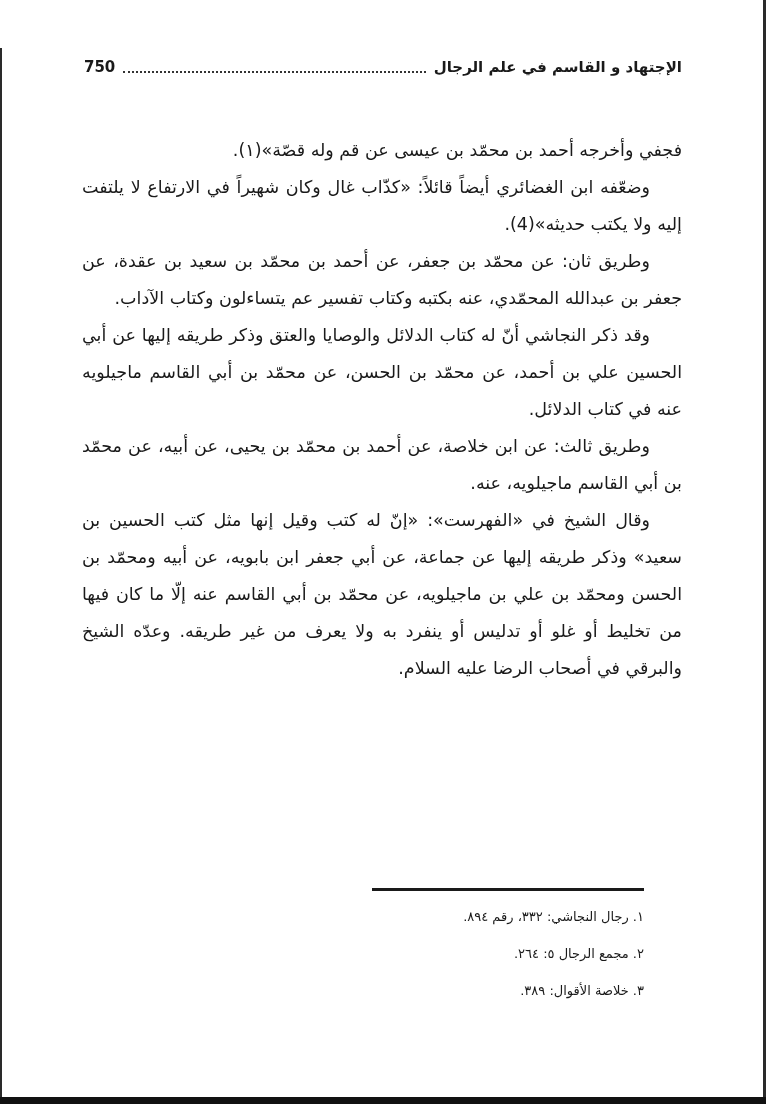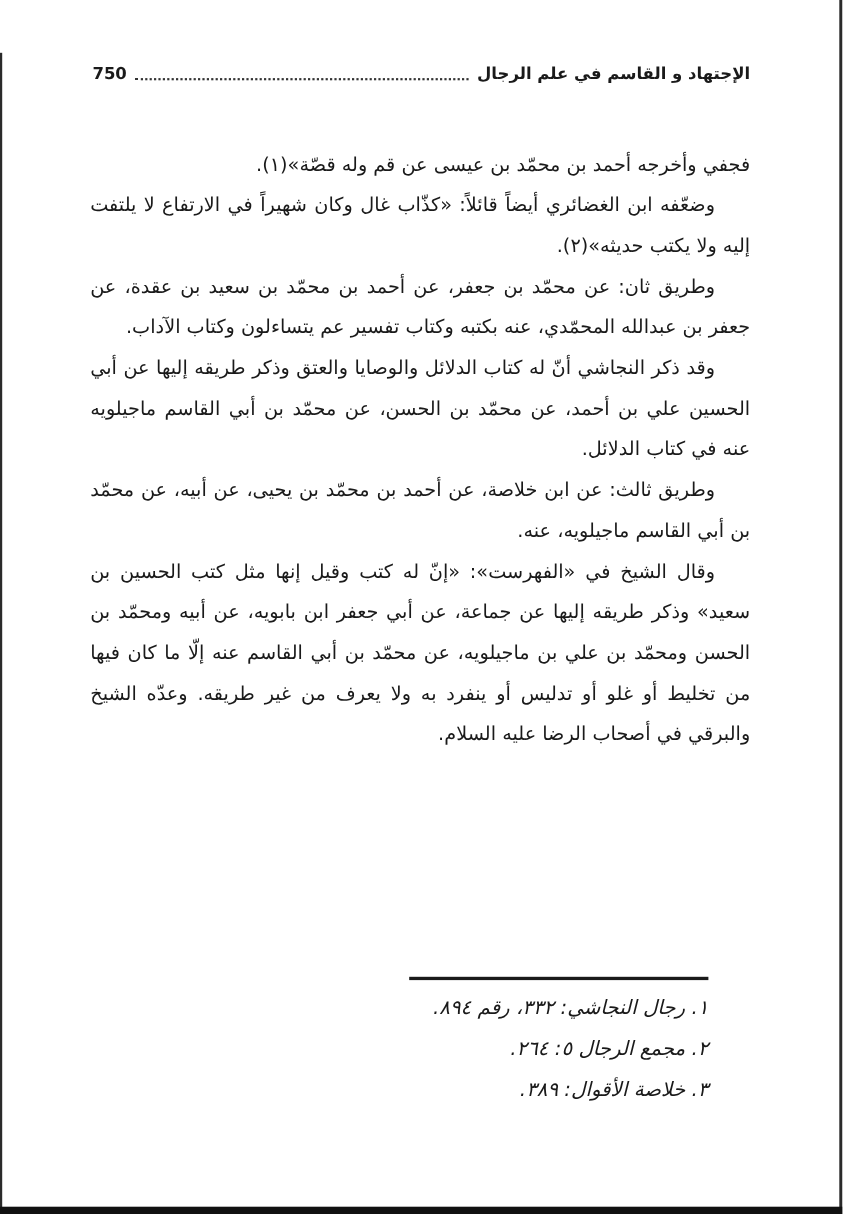--- a/index.html
+++ b/index.html
@@ -93,23 +93,22 @@
     right: 122px;
     width: 272px;
     height: 2.5px;
     background: #1a1a1a;
   }
   .footnotes {
     position: absolute;
     top: 898px;
     right: 122px;
     left: 100px;
-    font-size: 18px;
+    font-size: 13px;
     line-height: 37px;
-    font-style: italic;
   }
   .footnotes p {
     margin: 0;
   }
 </style>
 </head>
 <body>
 
 <div class="page">
 
@@ -118,21 +117,21 @@
   <div class="edge-bottom"></div>
 
   <header class="header">
     <span class="title">الإجتهاد و القاسم في علم الرجال</span>
     <span class="leader"></span>
     <span class="page-num">750</span>
   </header>
 
   <main class="body-text">
     <p class="para no-indent">فجفي وأخرجه أحمد بن محمّد بن عيسى عن قم وله قصّة»(١).</p>
-    <p class="para">وضعّفه ابن الغضائري أيضاً قائلاً: «كذّاب غال وكان شهيراً في الارتفاع لا يلتفت إليه ولا يكتب حديثه»(٢).</p>
+    <p class="para">وضعّفه ابن الغضائري أيضاً قائلاً: «كذّاب غال وكان شهيراً في الارتفاع لا يلتفت إليه ولا يكتب حديثه»(4).</p>
     <p class="para">وطريق ثان: عن محمّد بن جعفر، عن أحمد بن محمّد بن سعيد بن عقدة، عن جعفر بن عبدالله المحمّدي، عنه بكتبه وكتاب تفسير عم يتساءلون وكتاب الآداب.</p>
     <p class="para">وقد ذكر النجاشي أنّ له كتاب الدلائل والوصايا والعتق وذكر طريقه إليها عن أبي الحسين علي بن أحمد، عن محمّد بن الحسن، عن محمّد بن أبي القاسم ماجيلويه عنه في كتاب الدلائل.</p>
     <p class="para">وطريق ثالث: عن ابن خلاصة، عن أحمد بن محمّد بن يحيى، عن أبيه، عن محمّد بن أبي القاسم ماجيلويه، عنه.</p>
     <p class="para">وقال الشيخ في «الفهرست»: «إنّ له كتب وقيل إنها مثل كتب الحسين بن سعيد» وذكر طريقه إليها عن جماعة، عن أبي جعفر ابن بابويه، عن أبيه ومحمّد بن الحسن ومحمّد بن علي بن ماجيلويه، عن محمّد بن أبي القاسم عنه إلّا ما كان فيها من تخليط أو غلو أو تدليس أو ينفرد به ولا يعرف من غير طريقه. وعدّه الشيخ والبرقي في أصحاب الرضا عليه السلام.</p>
   </main>
 
   <div class="footnote-rule"></div>
 
   <div class="footnotes">
     <p>١. رجال النجاشي: ٣٣٢، رقم ٨٩٤.</p>

